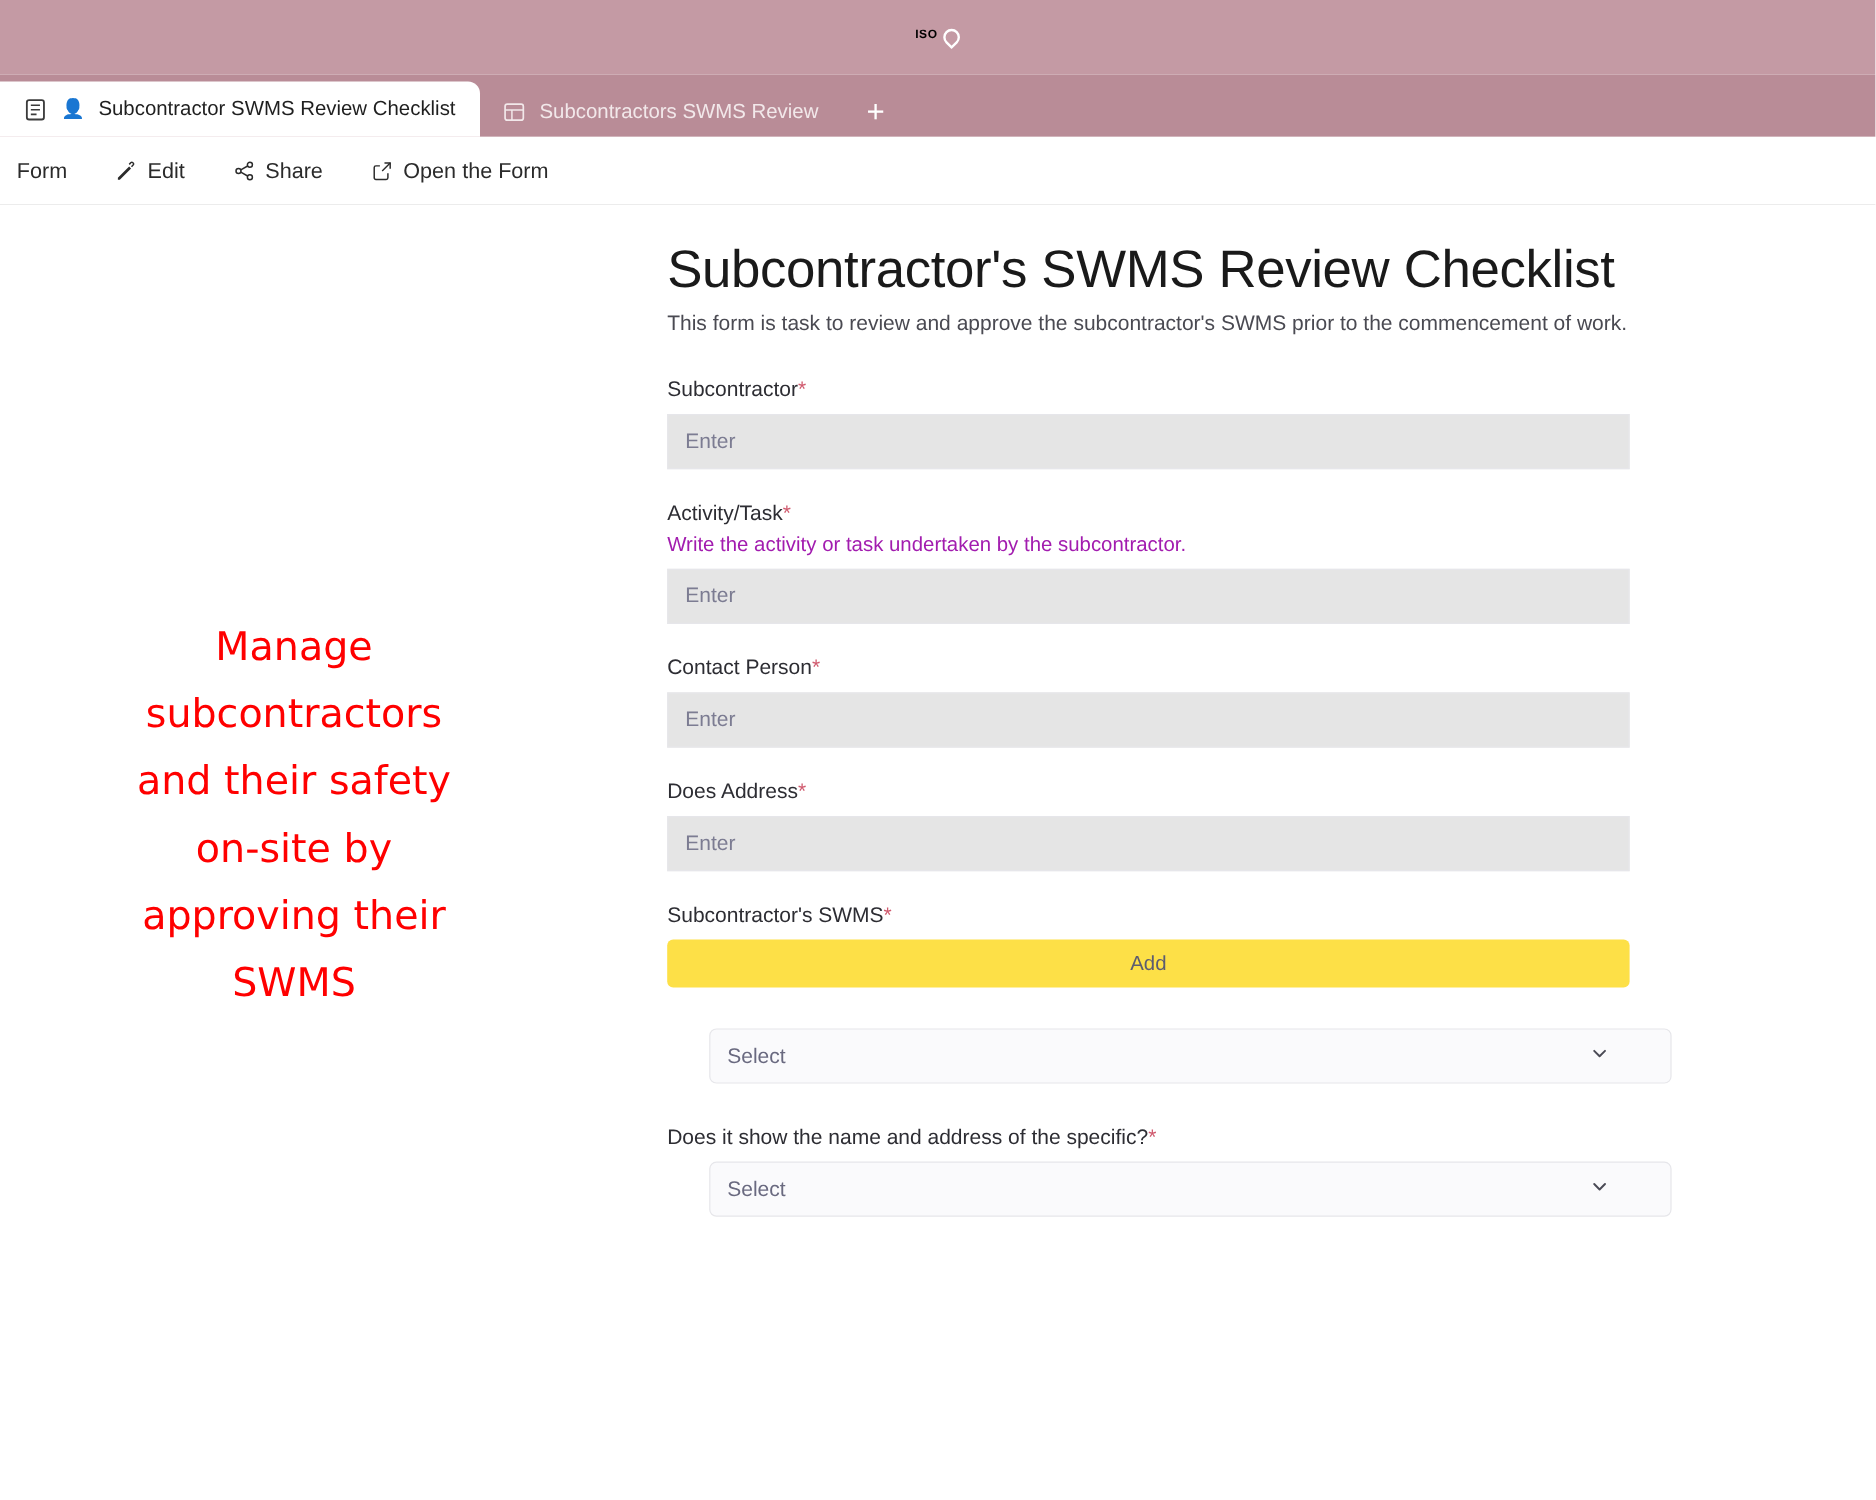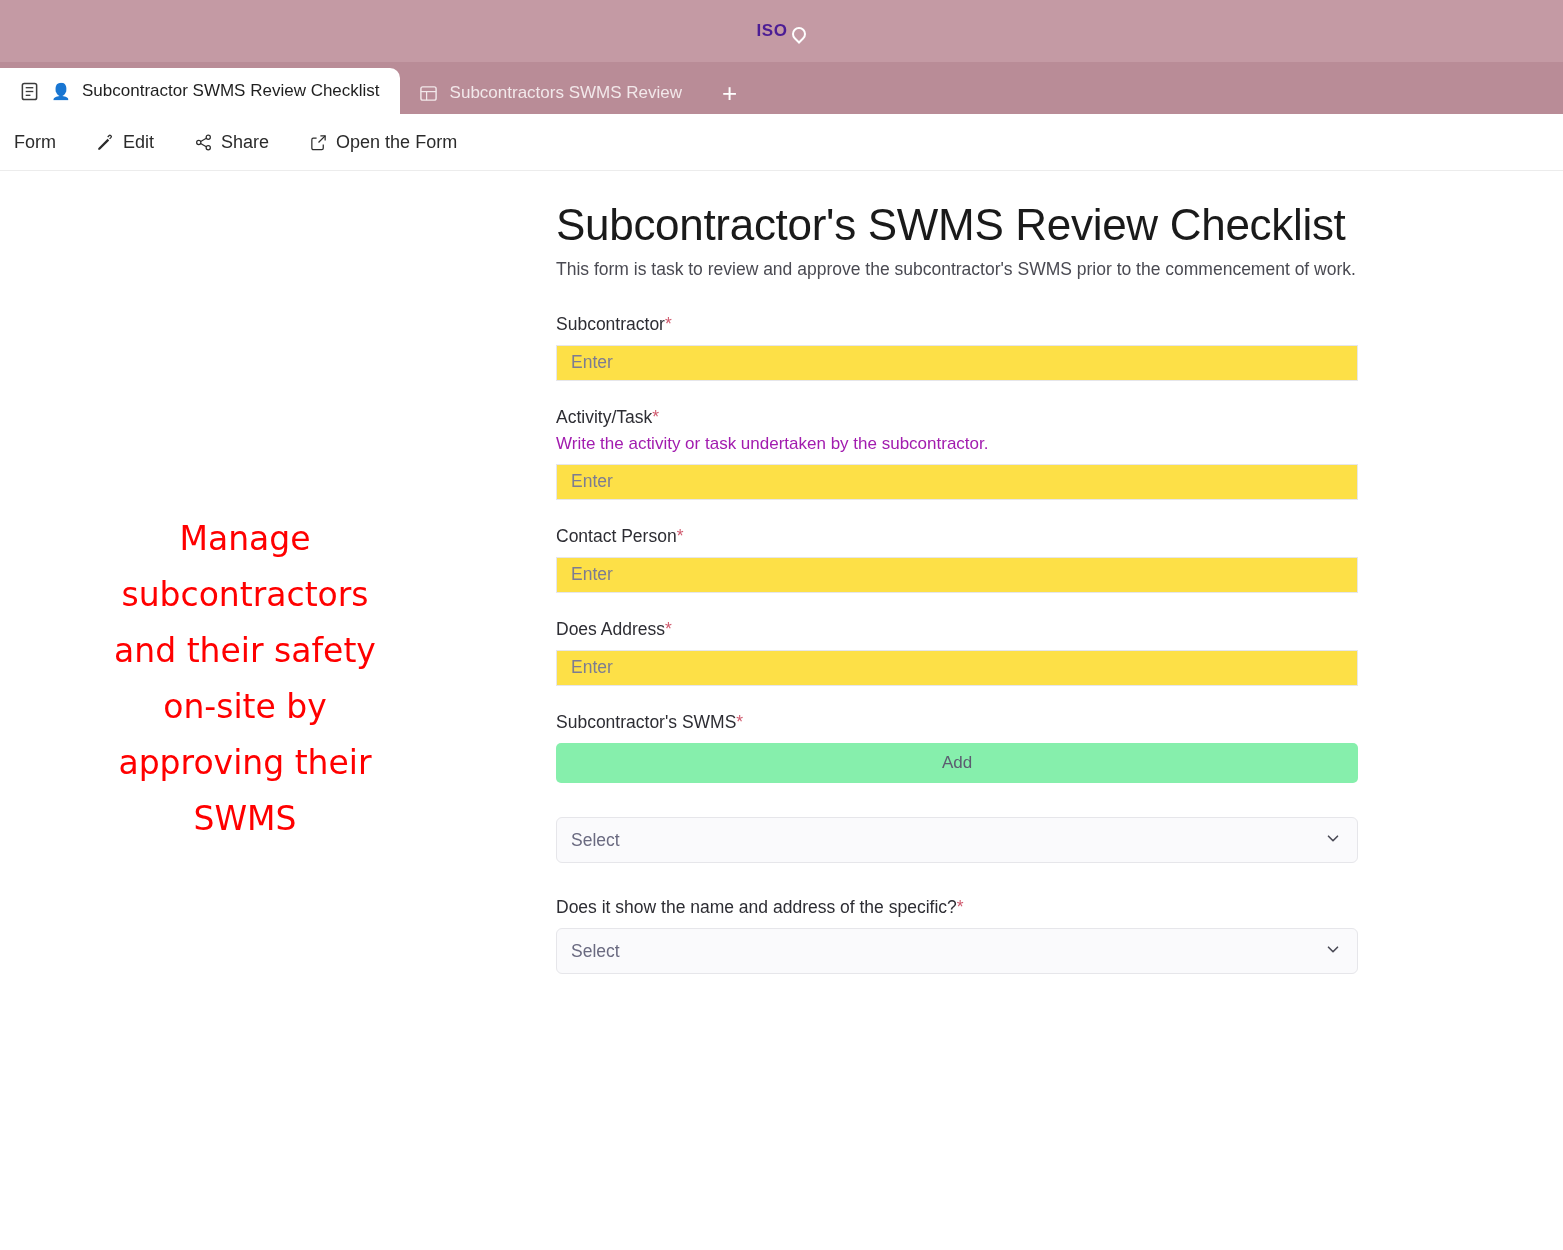--- a/index.html
+++ b/index.html
@@ -14,26 +14,26 @@
   
   .brandbar {
     height: 62px;
     background: #c49aa4;
     display: flex;
     align-items: center;
     justify-content: center;
     position: relative;
   }
   .logo {
-    color: #4c1d95;
-    font-size: 17px;
+    color: #000000;
+    font-size: 10px;
     font-weight: 700;
     letter-spacing: .5px;
     display: flex;
-    align-items: flex-end;
+    align-items: flex-start;
     gap: 2px;
   }
   .logo .logo-mark {
     display: inline-block;
     width: 14px; height: 14px;
     border: 2px solid #ffffff;
     border-radius: 50% 50% 50% 0;
     transform: rotate(-45deg);
     margin-left: 3px;
   }
@@ -153,36 +153,36 @@
     margin-bottom: 10px;
   }
   .req { color: #d05a6e; }
   .field-help {
     font-size: 17px;
     color: #a21caf;
     margin: -4px 0 10px 0;
   }
   .input {
     width: 100%;
-    height: 36px;
+    height: 46px;
     border: 1px solid #e6e6ea;
     border-radius: 0;
-    background: #fde047;
+    background: #e5e5e5;
     color: #7c7c92;
     font-size: 17.5px;
     font-family: "Liberation Sans", sans-serif;
     padding: 0 14px;
     outline: none;
   }
   .input::placeholder { color: #7c7c92; }
 
   .add-btn {
     width: 100%;
     height: 40px;
-    background: #86efac;
+    background: #fde047;
     border: none;
     border-radius: 5px;
     color: #5c5c70;
     font-size: 17px;
     font-family: "Liberation Sans", sans-serif;
     cursor: pointer;
   }
 
   .select-wrap { position: relative; }
   .select-wrap .chev {
@@ -199,20 +199,21 @@
     border: 1px solid #e6e6ea;
     border-radius: 6px;
     background: #fafafc;
     color: #6a6a80;
     font-size: 17.5px;
     font-family: "Liberation Sans", sans-serif;
     padding: 0 40px 0 14px;
     appearance: none;
     -webkit-appearance: none;
     outline: none;
+    margin-left: 35px;
   }
   .gap-lg { margin-bottom: 34px; }
 </style>
 </head>
 <body>
 
 <div class="brandbar">
   <div class="logo">
     <span>ISO</span>
       <span class="logo-mark"></span>

